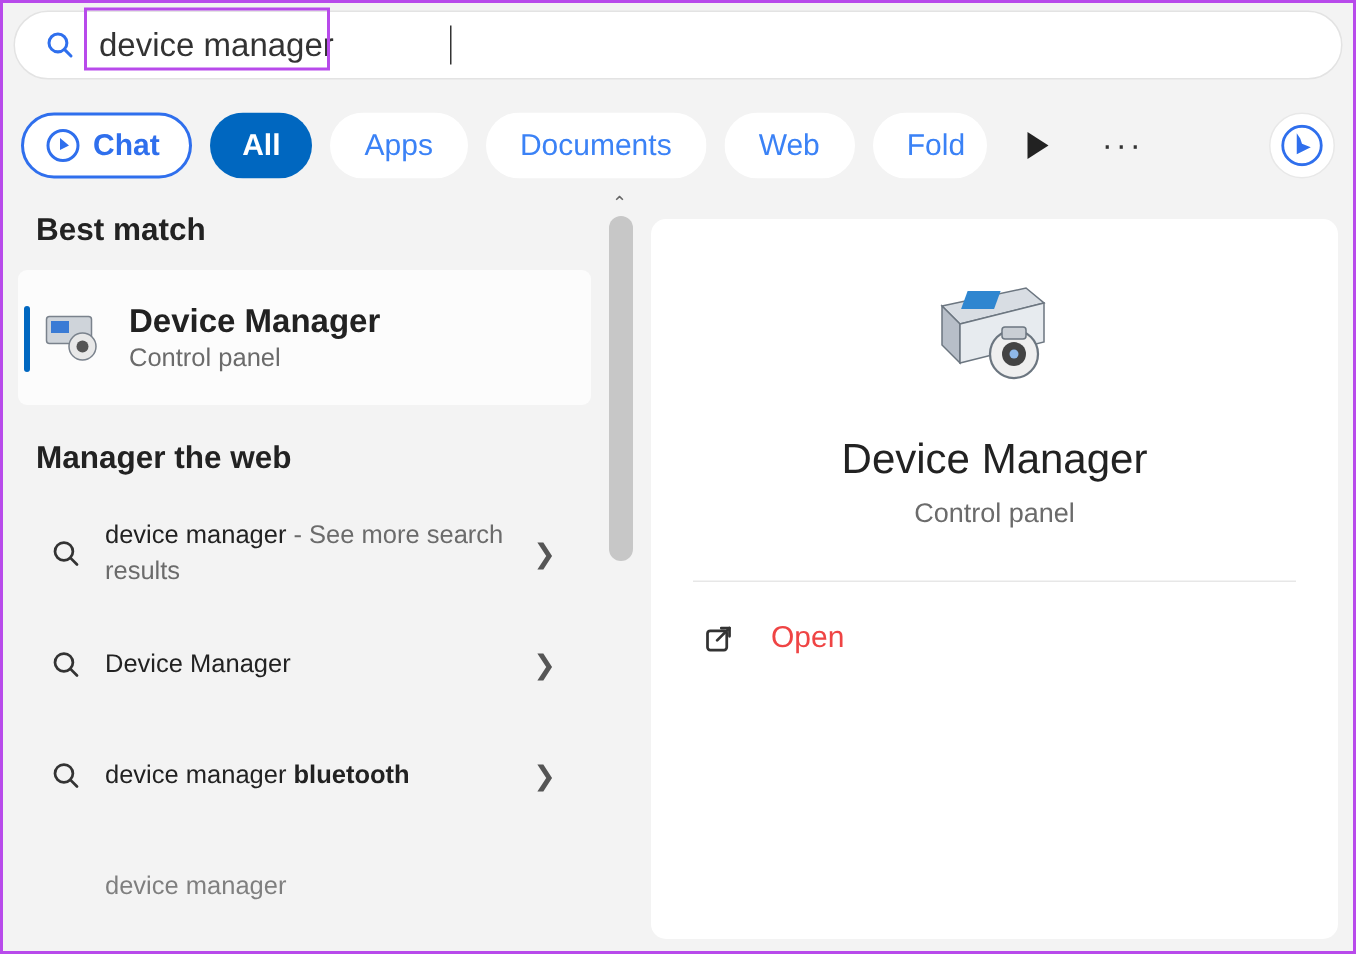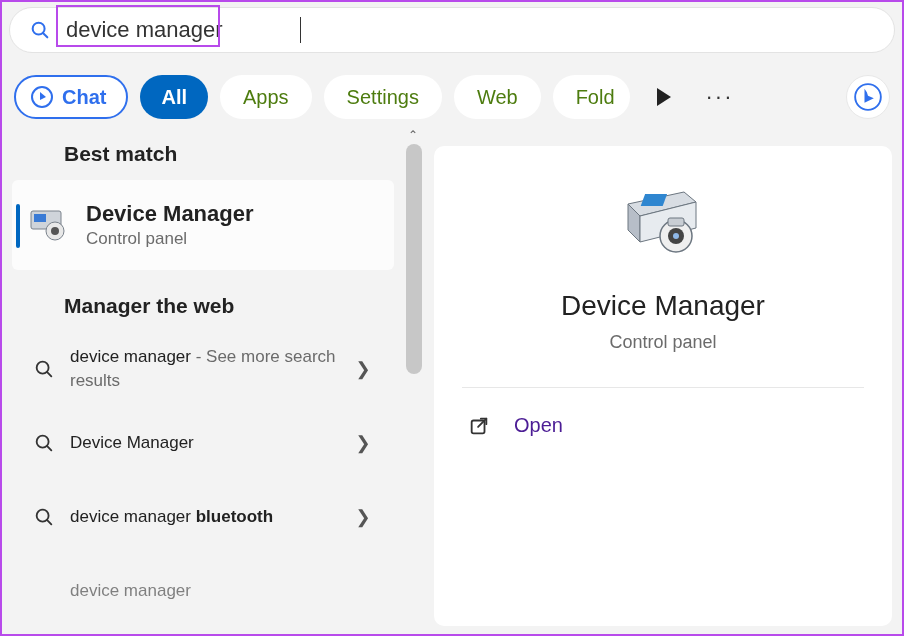--- a/index.html
+++ b/index.html
@@ -26,38 +26,38 @@
     border: 2px solid #B84AEB; pointer-events: none;
   }
   .searchbar .caret { width: 1px; height: 26px; background: #333; }
   
   .pillrow {
     position: absolute; left: 12px; right: 12px; top: 72px; height: 46px;
     display: flex; align-items: center; gap: 12px;
   }
   .pill {
     height: 44px; padding: 0 22px; border-radius: 22px; display: inline-flex; align-items: center;
-    background: #fff; color: #4d7c0f; font-size: 20px; gap: 8px; user-select: none; border: 1px solid transparent;
+    background: #fff; color: #3b82f6; font-size: 20px; gap: 8px; user-select: none; border: 1px solid transparent;
   }
   .pill.chat { background: #fff; border: 2px solid #2f6fed; color: #2f6fed; font-weight: 600; padding-left:14px; padding-right:20px;}
   .pill.all  { background: #0067c0; color: #fff; font-weight: 600; padding: 0 20px; justify-content: center;}
   .pill-more { width: 44px; height: 44px; display: inline-flex; align-items: center; justify-content: center; font-size: 22px; color:#333;}
   .bing-right {
     margin-left: auto; width: 44px; height: 44px; border-radius: 22px; background: #fff;
     display: inline-flex; align-items: center; justify-content: center; border:1px solid #e8e8e8;
   }
   .tri-play { width:0;height:0;border-left:14px solid #222;border-top:9px solid transparent;border-bottom:9px solid transparent;}
   
   .content { position: absolute; left: 0; right: 0; top: 130px; bottom: 0; display: flex; }
   .left-col { width: 422px; position: relative; }
   .right-col { flex: 1; padding: 14px 10px 10px 10px; }
   .scroll-track { position:absolute; right:2px; top:12px; width:16px; height:480px; background:transparent; border-radius:8px;}
   .scroll-thumb { position:absolute; top:0; left:0; width:16px; height:230px; background:#c7c7c7; border-radius:8px;}
   .scroll-arrow { position:absolute; right:4px; top:-4px; width:14px; height:14px; color:#666; font-size:12px; text-align:center;}
-  .sect-title { font-size: 21px; font-weight: 600; color: #222; padding: 10px 0 14px 22px; margin-left: 40px; }
+  .sect-title { font-size: 21px; font-weight: 600; color: #222; padding: 10px 0 14px 22px; }
   .best-item {
     margin: 0 30px 0 10px; height: 90px; background: #fcfcfc; border-radius: 6px;
     position: relative; display: flex; align-items: center; padding-left: 16px;
   }
   .best-item .accent { position:absolute; left:4px; top:24px; width:4px; height:44px; background:#0067c0; border-radius:2px;}
   .best-item .thumb { width:40px; height:40px; margin-right:18px; position:relative;}
   .best-item .txt .t1 { font-size:22px; font-weight:600; color:#222;}
   .best-item .txt .t2 { font-size:17px; color:#6b6b6b; margin-top:2px;}
   .web-item {
     margin: 0 42px 0 12px; min-height: 74px; display:flex; align-items:center; position:relative;
@@ -70,21 +70,21 @@
   .web-item .chev { width:30px; color:#555; font-size:18px; text-align:center;}
   
   .panel { background:#fff; border-radius:10px; min-height:480px; padding: 40px 28px 0 28px; }
   .panel .hero { display:flex; flex-direction:column; align-items:center; }
   .hero-icon { width:90px; height:74px; position:relative; }
   .panel .ptitle { font-size:28px; color:#222; margin-top:30px; font-weight:400;}
   .panel .psub { font-size:18px; color:#6b6b6b; margin-top:10px;}
   .panel hr { border:none; border-top:1px solid #e7e7e7; margin: 34px 0 0;}
   .action-row { display:flex; align-items:center; gap:24px; padding: 26px 6px 0 6px; }
   .action-row .aicon { color:#333; }
-  .action-row .atxt { font-size:20px; color:#4c1d95;}
+  .action-row .atxt { font-size:20px; color:#ef4444;}
   
   svg { display:block; }
 </style>
 </head>
 <body>
 
 <div class="frame">
 
   <div class="searchbar">
     <span class="icon-slot">
@@ -110,21 +110,21 @@
       </span>
       <span>Chat</span>
     </div>
     <div class="pill all">
       <span>All</span>
     </div>
     <div class="pill">
       <span>Apps</span>
     </div>
     <div class="pill">
-      <span>Settings</span>
+      <span>Documents</span>
     </div>
     <div class="pill">
       <span>Web</span>
     </div>
     <div class="pill" style="padding-right:14px">
       <span>Fold</span>
     </div>
     <div class="pill-more">
       <span class="tri-play"></span>
     </div>

